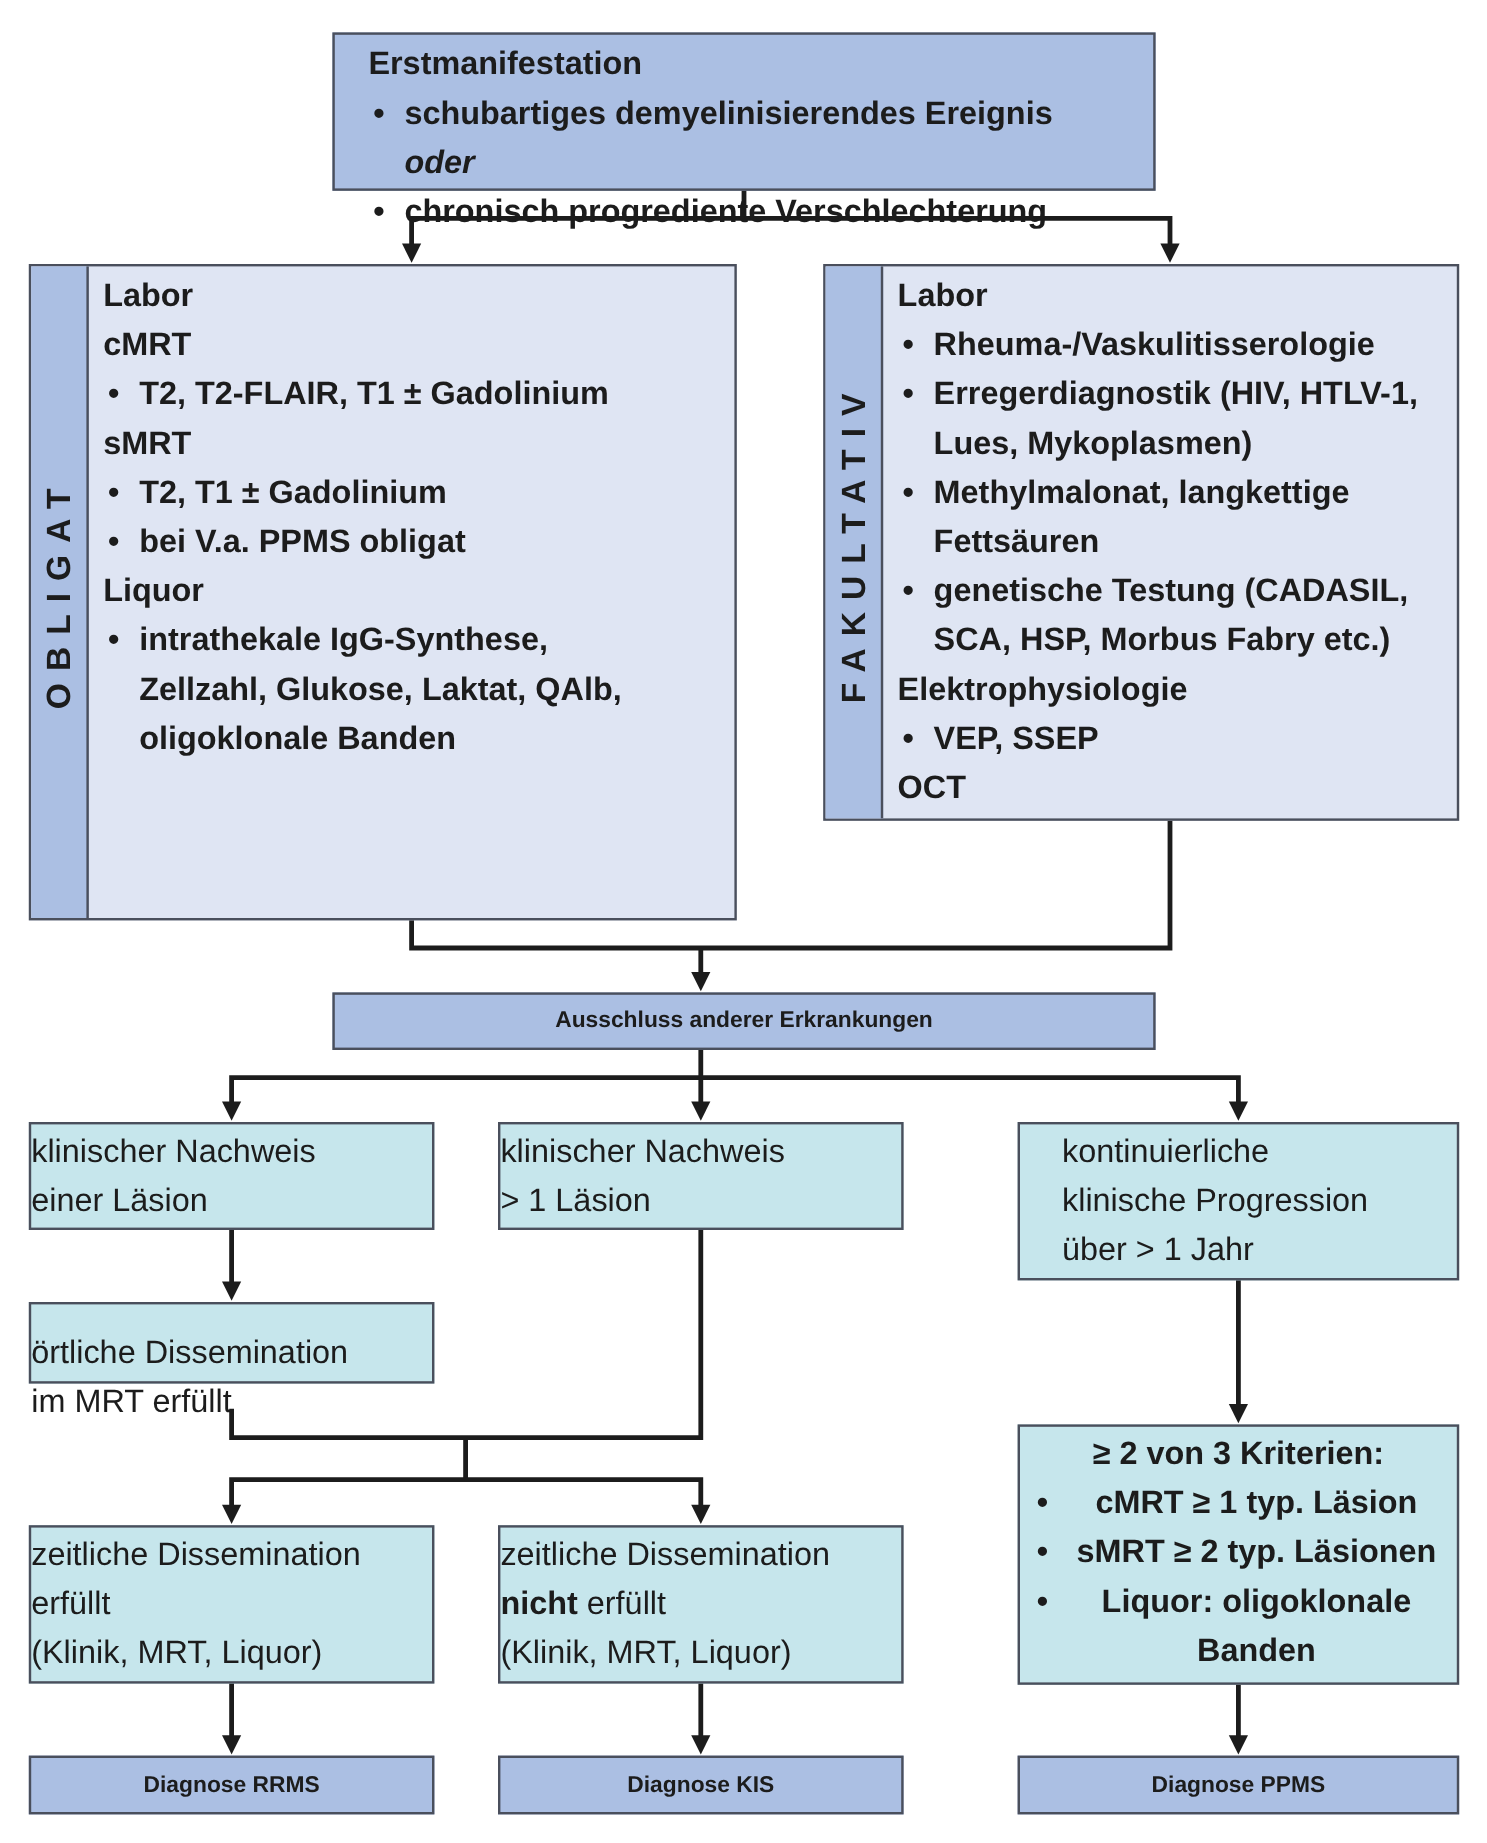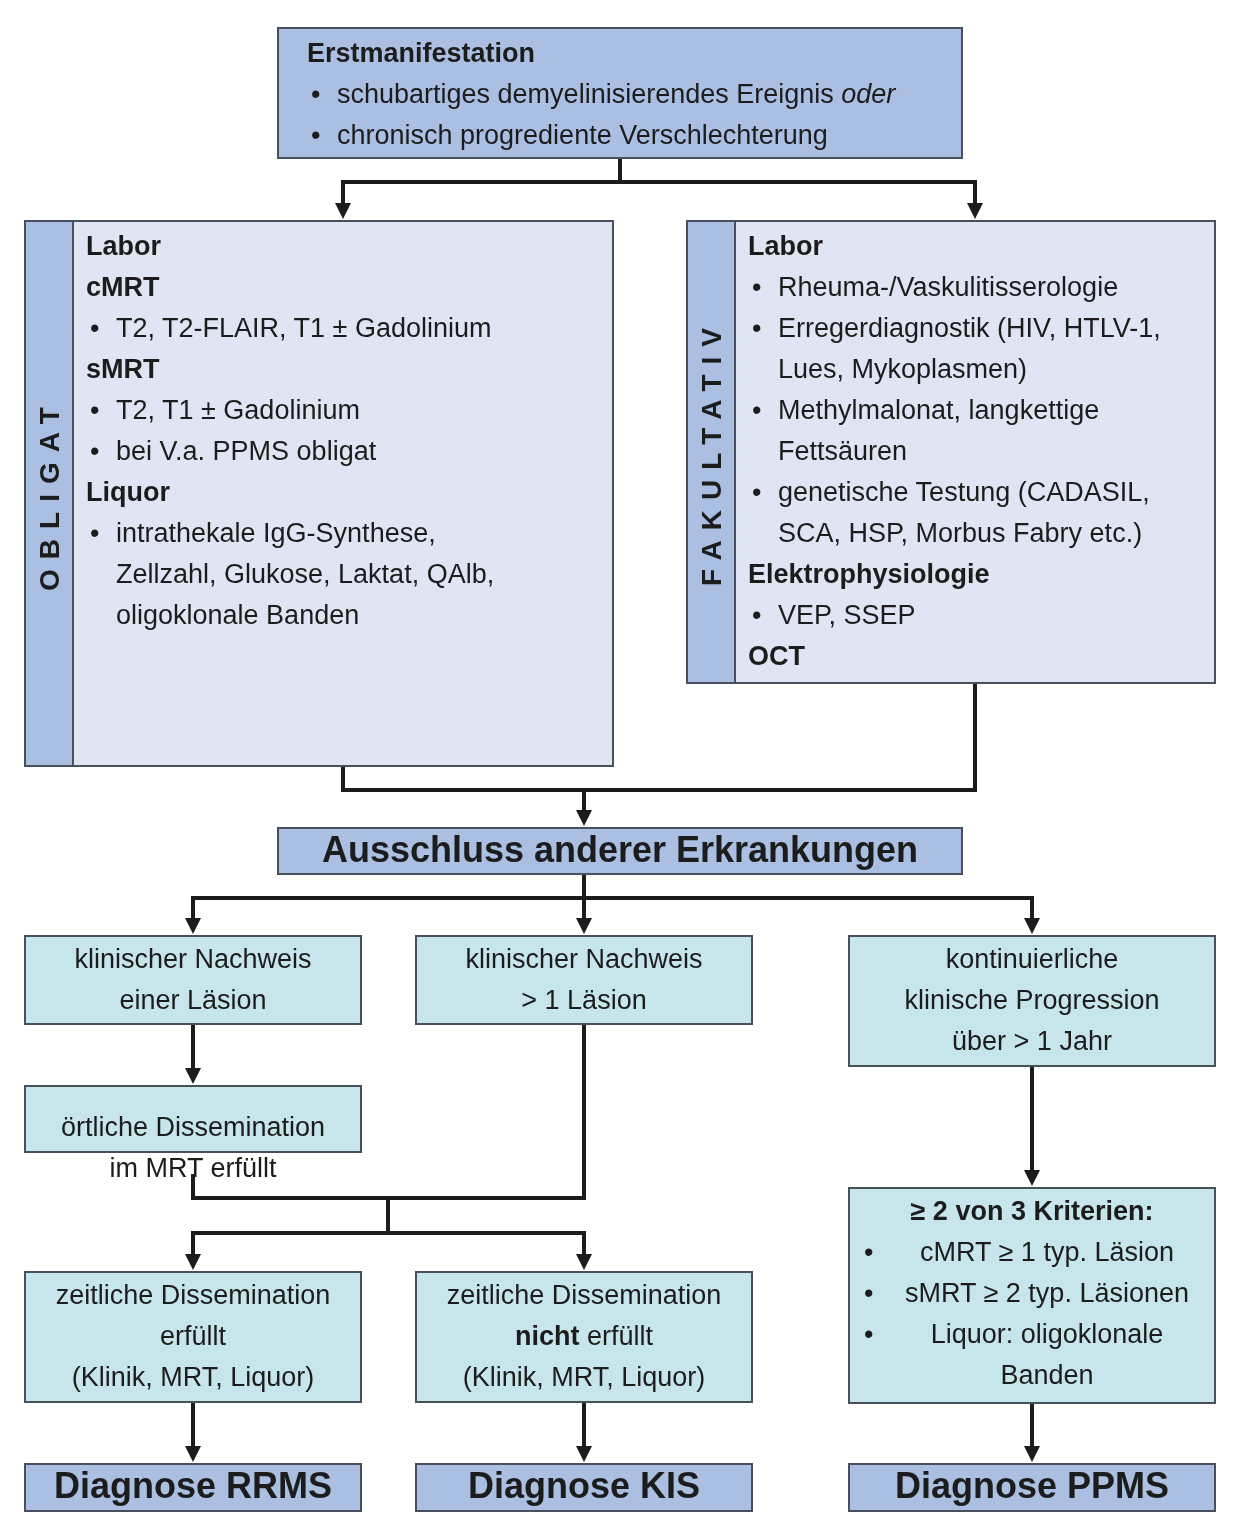--- a/index.html
+++ b/index.html
@@ -4,32 +4,32 @@
 <style>
   html, body { margin: 0; padding: 0; background: #ffffff; }
   body { width: 1239px; height: 1536px; position: relative; overflow: hidden;
          font-family: "Liberation Sans", "DejaVu Sans", sans-serif; color: #1c1c1c; }
   .box { position: absolute; box-sizing: border-box; border: 2px solid #4a4f5c; }
   .blue { background: #abbfe3; }
   .lightblue { background: #dfe5f3; }
   .cyan { background: #c6e6ec; text-align: center; }
   .txt { font-size: 27px; line-height: 41px; }
   .b { font-weight: bold; }
-  .center { text-align: center; }
-  .bullet { position: relative; padding-left: 30px; }
+  .center { text-align: left; }
+  .bullet { position: relative; padding-left: 30px; font-weight: bold; }
   .bullet::before { content: "•"; position: absolute; left: 4px; top: 0; }
   .side { position: absolute; top: 0; bottom: 0; left: 0; width: 46px;
           background: #abbfe3; border-right: 2px solid #4a4f5c; }
   .side span { position: absolute; left: 50%; top: 50%;
                transform: translate(-50%, -50%) rotate(-90deg);
                font-weight: bold; font-size: 28px; letter-spacing: 10px;
                white-space: nowrap; color: #1c1c1c; }
   .inner { position: absolute; left: 60px; top: 4px; right: 6px; }
   svg.arrows { position: absolute; left: 0; top: 0; }
-  .diag { display:flex; justify-content:center; font-weight:bold; font-size: 36px; }
+  .diag { display:flex; align-items:center; justify-content:center; font-weight:bold; font-size: 19px; }
 </style>
 </head>
 <body>
 
 <svg class="arrows" width="1239" height="1536" viewBox="0 0 1239 1536">
   <defs>
     <marker id="ah" viewBox="0 0 10 10" refX="5" refY="10" markerWidth="8" markerHeight="8" orient="auto-start-reverse" markerUnits="userSpaceOnUse">
     </marker>
   </defs>
   <g fill="none" stroke="#1c1c1c" stroke-width="4">
@@ -133,21 +133,21 @@
 </div>
 
 <div class="box cyan txt center" style="left:24px; top:935px; width:338px; height:90px; padding-top:2px;">
   <div>klinischer Nachweis</div>
   <div>einer Läsion</div>
 </div>
 <div class="box cyan txt center" style="left:415px; top:935px; width:338px; height:90px; padding-top:2px;">
   <div>klinischer Nachweis</div>
   <div>&gt; 1 Läsion</div>
 </div>
-<div class="box cyan txt center" style="left:848px; top:935px; width:368px; height:132px; padding-top:2px;">
+<div class="box cyan txt center" style="left:848px; top:935px; width:368px; height:132px; padding-top:2px;padding-left:35px;">
   <div>kontinuierliche</div>
   <div>klinische Progression</div>
   <div>über &gt; 1 Jahr</div>
 </div>
 
 <div class="box cyan txt center" style="left:24px; top:1085px; width:338px; height:68px; padding-top:20px;">
   <div>örtliche Dissemination</div>
   <div>im MRT erfüllt</div>
 </div>
 

